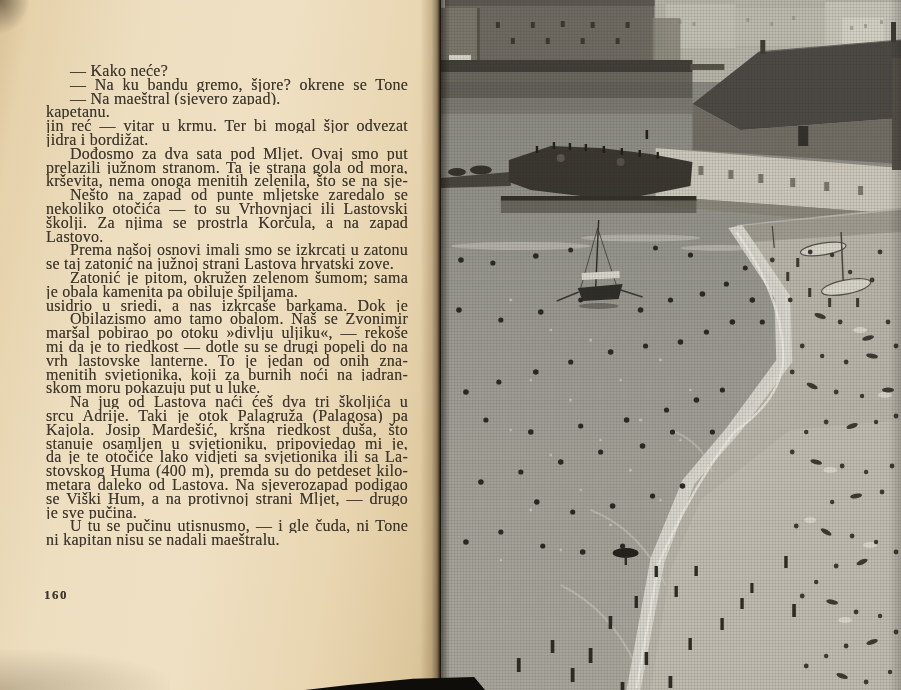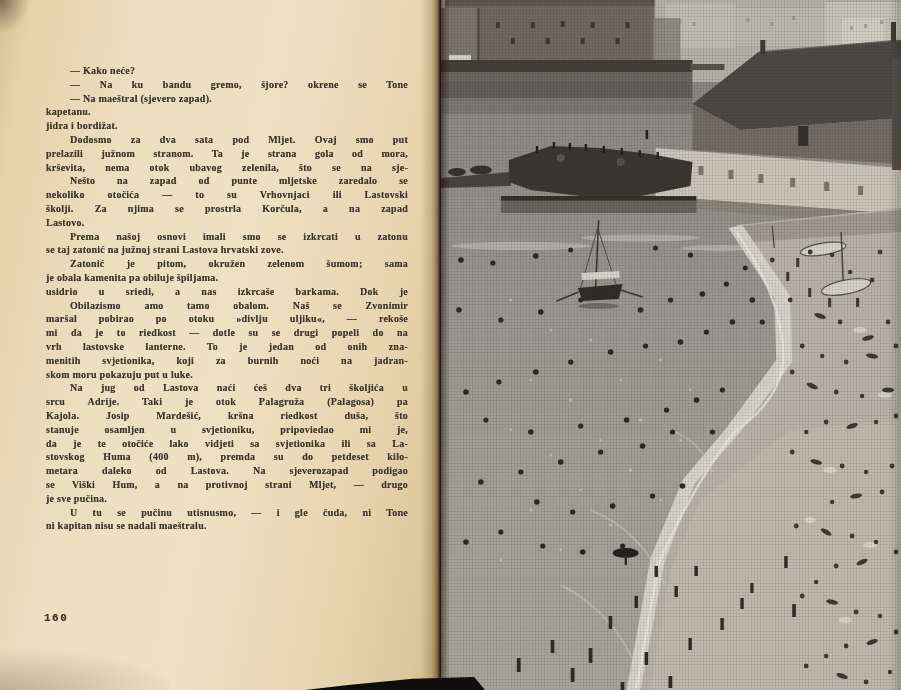--- a/index.html
+++ b/index.html
@@ -8,27 +8,27 @@
   
   .page-left{position:absolute;left:0;top:0;width:441px;height:690px;
     background:linear-gradient(100deg,#d9c299 0%,#e6d2ab 6%,#eddec0 26%,#efe0c3 52%,#e8d5b0 78%,#dcc69c 94%,#d2ba8e 100%);}
   .page-left::before{content:"";position:absolute;left:0;top:0;width:30px;height:34px;
     background:radial-gradient(ellipse at 0 0,rgba(45,36,22,.55),rgba(45,36,22,0) 70%);}
   .page-left::after{content:"";position:absolute;left:0;bottom:0;width:170px;height:40px;
     background:radial-gradient(ellipse at 0 100%,rgba(90,72,45,.30),rgba(90,72,45,0) 75%);}
   .gutter{position:absolute;left:420px;top:0;width:21px;height:690px;
     background:linear-gradient(90deg,rgba(120,92,52,0) 0%,rgba(110,84,46,.28) 55%,rgba(60,44,22,.55) 82%,#241d12 96%,#17120a 100%);}
   .text-block{position:absolute;left:46px;top:64px;width:362px;color:#3c352c;
-    font-size:10px;font-weight:700;letter-spacing:.25px;
+    font-size:16px;font-weight:400;letter-spacing:.25px;
     text-shadow:0 0 .5px rgba(60,52,42,.55);}
   .line{height:13.8px;line-height:13.8px;text-align:justify;text-align-last:justify;overflow:hidden;white-space:nowrap;}
   .line.last{text-align-last:left;}
   .line.indent{text-indent:24px;}
-  .page-number{position:absolute;left:44px;top:612px;font-size:11px;font-weight:600;
-    color:#3c352c;letter-spacing:1.5px;text-shadow:0 0 .5px rgba(60,52,42,.5);font-family:Liberation Mono, monospace;}
+  .page-number{position:absolute;left:44px;top:587px;font-size:13px;font-weight:600;
+    color:#3c352c;letter-spacing:1.5px;text-shadow:0 0 .5px rgba(60,52,42,.5);}
   
   .photo{position:absolute;left:441px;top:0;width:460px;height:690px;
     background:linear-gradient(180deg,#7f7e77 0%,#8d8c84 18%,#98978f 42%,#a19f96 66%,#a8a69c 100%);}
   .photo svg{position:absolute;left:0;top:0;width:100%;height:100%;}
   .halftone{position:absolute;inset:0;pointer-events:none;opacity:.55;
     background-image:radial-gradient(rgba(35,33,27,.30) .7px,rgba(0,0,0,0) 1.3px);
     background-size:3px 3px;}
   .photo-shade{position:absolute;inset:0;pointer-events:none;
     background:linear-gradient(90deg,rgba(15,13,10,.50) 0,rgba(15,13,10,0) 9px),
                linear-gradient(270deg,rgba(15,13,10,.18) 0,rgba(15,13,10,0) 12px);}
@@ -38,24 +38,25 @@
 </style>
 </head>
 <body>
 
 <div class="page-left">
   <div class="text-block">
       <div class="line indent last">— Kako neće?</div>
       <div class="line indent">— Na ku bandu gremo, šjore? okrene se Tone</div>
       <div class="line indent last">— Na maeštral (sjevero zapad).</div>
       <div class="line last">kapetanu.</div>
+      <div class="line">jin reć — vitar u krmu. Ter bi mogal šjor odvezat</div>
       <div class="line last">jidra i bordižat.</div>
       <div class="line indent">Dođosmo za dva sata pod Mljet. Ovaj smo put</div>
       <div class="line">prelazili južnom stranom. Ta je strana gola od mora,</div>
-      <div class="line">krševita, nema otok ubavog zelenila, što se na sje-</div>
+      <div class="line">krševita, nema onoga menitih zelenila, što se na sje-</div>
       <div class="line indent">Nešto na zapad od punte mljetske zaredalo se</div>
       <div class="line">nekoliko otočića — to su Vrhovnjaci ili Lastovski</div>
       <div class="line">školji. Za njima se prostrla Korčula, a na zapad</div>
       <div class="line last">Lastovo.</div>
       <div class="line indent">Prema našoj osnovi imali smo se izkrcati u zatonu</div>
       <div class="line last">se taj zatonić na južnoj strani Lastova hrvatski zove.</div>
       <div class="line indent">Zatonić je pitom, okružen zelenom šumom; sama</div>
       <div class="line last">je obala kamenita pa obiluje špiljama.</div>
       <div class="line">usidrio u sriedi, a nas izkrcaše barkama. Dok je</div>
       <div class="line indent">Obilazismo amo tamo obalom. Naš se Zvonimir</div>

